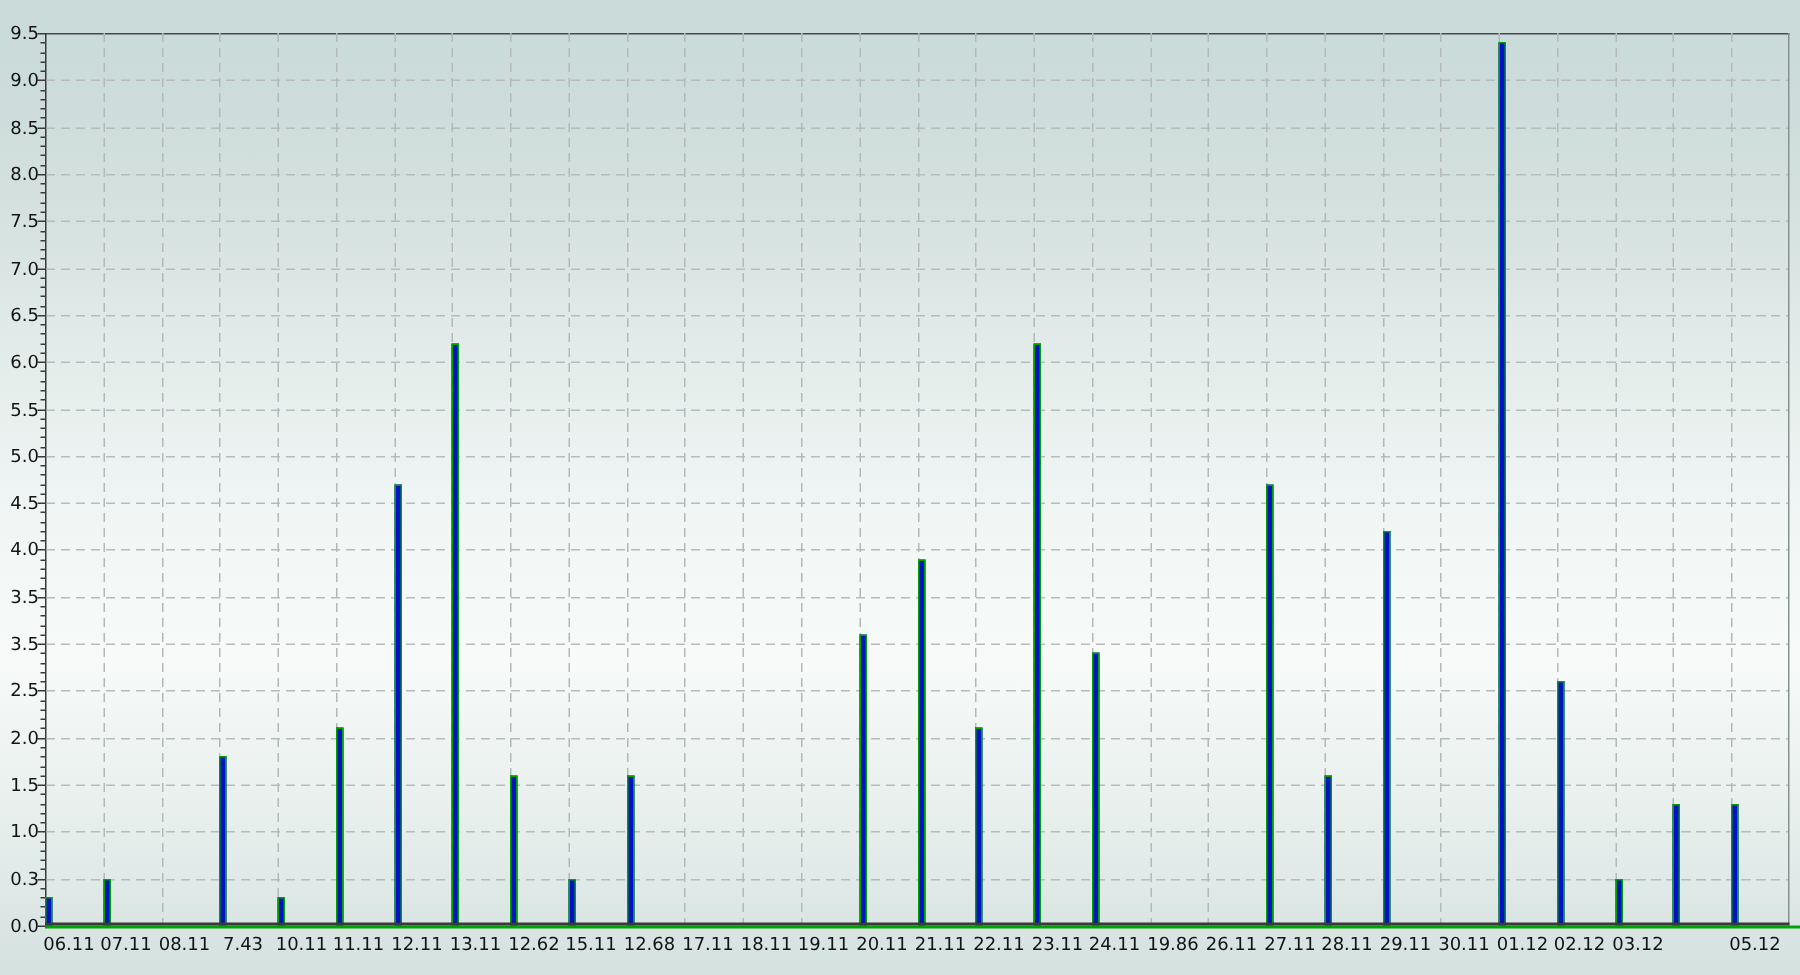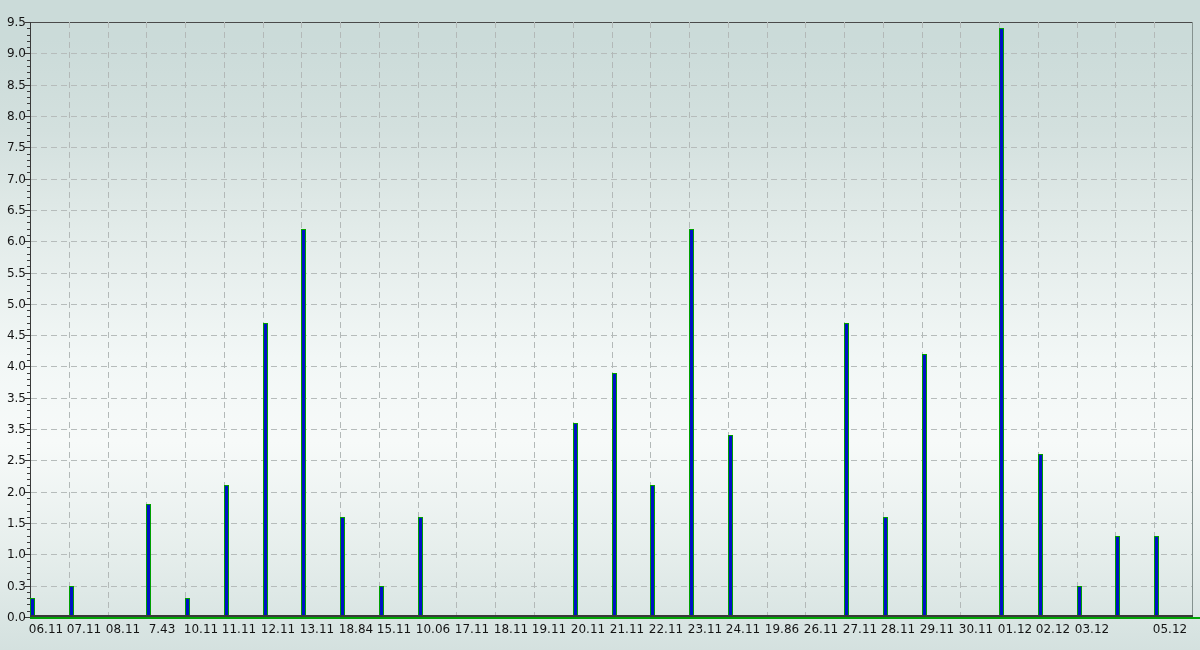--- a/index.html
+++ b/index.html
@@ -235,23 +235,23 @@
     </div>
   <div id="xaxis">
       <div class="xlabel" style="left: 24px; top: 621px;">06.11</div>
       <div class="xlabel" style="left: 62px; top: 621px;">07.11</div>
       <div class="xlabel" style="left: 101px; top: 621px;">08.11</div>
       <div class="xlabel" style="left: 140px; top: 621px;">7.43</div>
       <div class="xlabel" style="left: 179px; top: 621px;">10.11</div>
       <div class="xlabel" style="left: 217px; top: 621px;">11.11</div>
       <div class="xlabel" style="left: 256px; top: 621px;">12.11</div>
       <div class="xlabel" style="left: 295px; top: 621px;">13.11</div>
-      <div class="xlabel" style="left: 334px; top: 621px;">18.84</div>
+      <div class="xlabel" style="left: 334px; top: 621px;">12.62</div>
       <div class="xlabel" style="left: 372px; top: 621px;">15.11</div>
-      <div class="xlabel" style="left: 411px; top: 621px;">10.06</div>
+      <div class="xlabel" style="left: 411px; top: 621px;">12.68</div>
       <div class="xlabel" style="left: 450px; top: 621px;">17.11</div>
       <div class="xlabel" style="left: 489px; top: 621px;">18.11</div>
       <div class="xlabel" style="left: 527px; top: 621px;">19.11</div>
       <div class="xlabel" style="left: 566px; top: 621px;">20.11</div>
       <div class="xlabel" style="left: 605px; top: 621px;">21.11</div>
       <div class="xlabel" style="left: 644px; top: 621px;">22.11</div>
       <div class="xlabel" style="left: 683px; top: 621px;">23.11</div>
       <div class="xlabel" style="left: 721px; top: 621px;">24.11</div>
       <div class="xlabel" style="left: 760px; top: 621px;">19.86</div>
       <div class="xlabel" style="left: 799px; top: 621px;">26.11</div>

